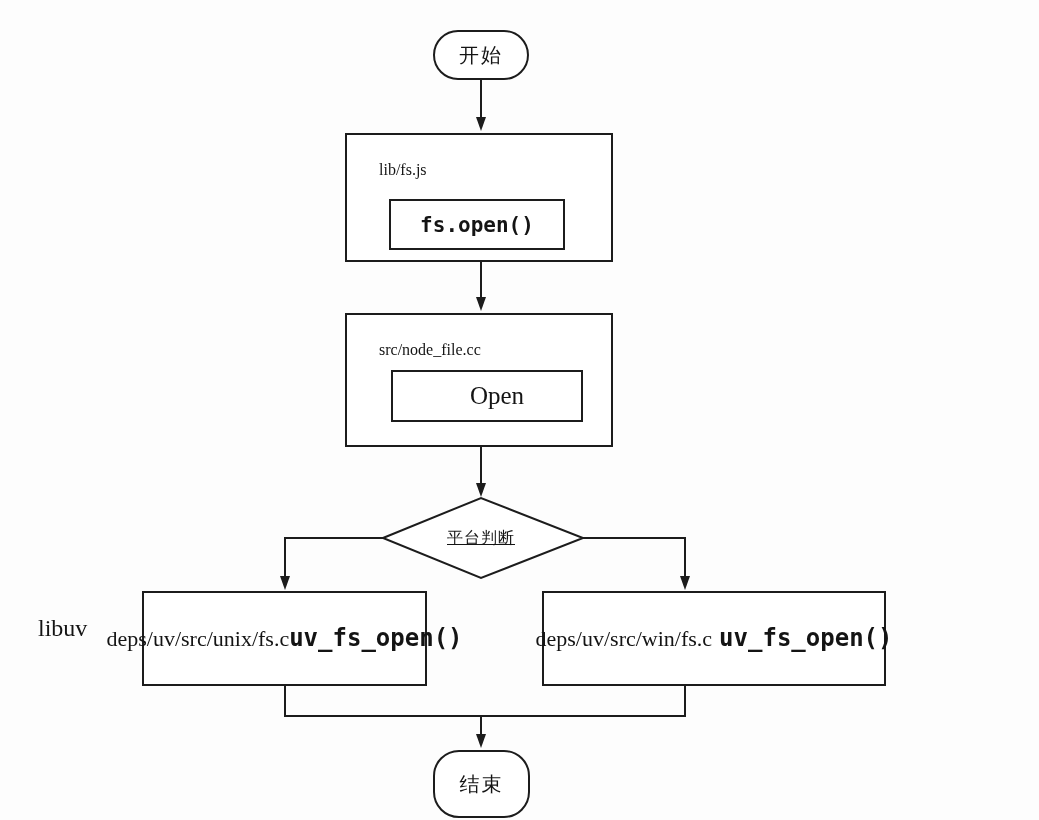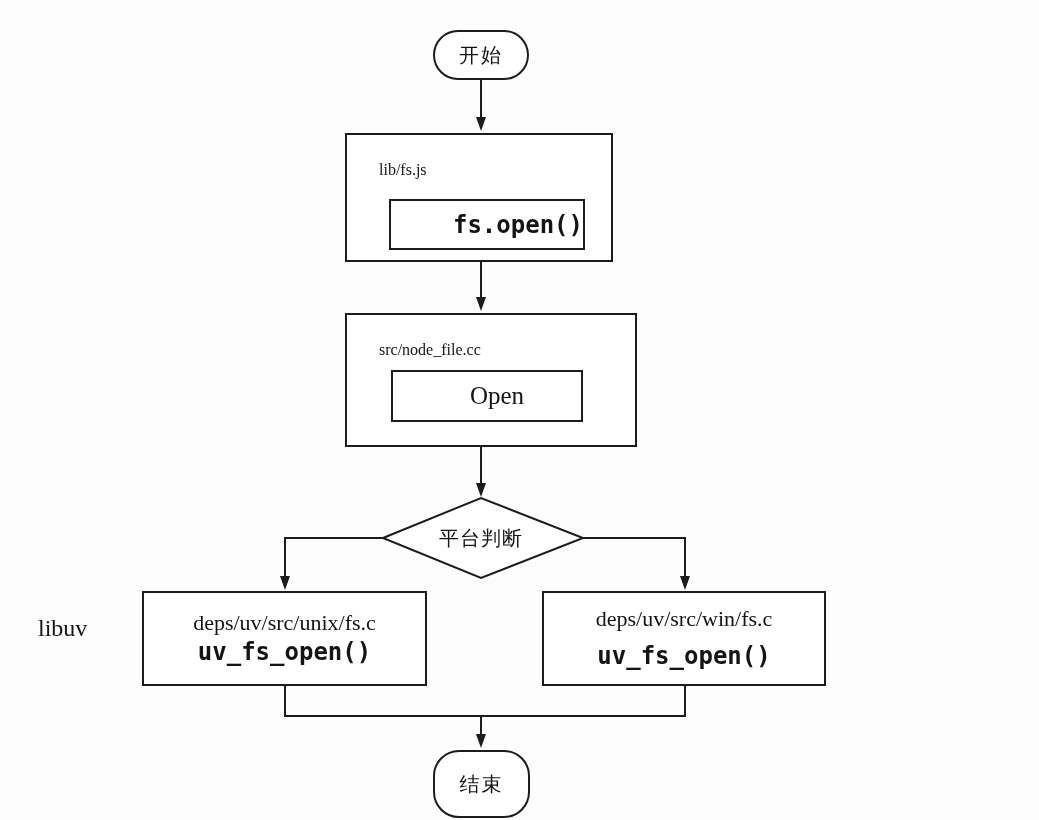--- a/index.html
+++ b/index.html
@@ -60,45 +60,46 @@
     display: flex;
     align-items: center;
     justify-content: center;
   }
   .mono {
     font-family: "DejaVu Sans Mono", monospace;
     font-weight: 600;
   }
 
   .box-fsjs { left: 345px; top: 133px; width: 268px; height: 129px; }
-  .box-fsjs .inner-box { left: 42px; top: 64px; width: 196px; height: 51px; font-size: 24px; justify-content: flex-end; }
+  .box-fsjs .inner-box { left: 42px; top: 64px; width: 176px; height: 51px; font-size: 21px; }
 
-  .box-nodefile { left: 345px; top: 313px; width: 292px; height: 134px; }
+  .box-nodefile { left: 345px; top: 313px; width: 268px; height: 134px; }
   .box-nodefile .inner-box { left: 44px; top: 55px; width: 192px; height: 52px; font-size: 25px; padding-left: 20px; }
 
   .diamond-label {
     left: 391px; top: 523px; width: 180px; height: 30px;
     display: flex; align-items: center; justify-content: center;
-    font-size: 20px;
+    font-size: 16px;
     letter-spacing: 1px;
+    text-decoration: underline;
   }
 
   .leaf-box {
     border: 2px solid var(--stroke);
     background: #ffffff;
     display: flex;
-    flex-direction: column;
+    flex-direction: row;
     align-items: center;
     justify-content: center;
     text-align: center;
   }
   .leaf-box .leaf-path { font-size: 22px; line-height: 1.25; }
   .leaf-box .leaf-call { font-size: 24px; line-height: 1.35; }
   .box-unix { left: 142px; top: 591px; width: 285px; height: 95px; }
-  .box-win  { left: 542px; top: 591px; width: 284px; height: 95px; gap: 7px; }
+  .box-win  { left: 542px; top: 591px; width: 344px; height: 95px; gap: 7px; }
 
   .side-label {
     left: 38px; top: 613px; width: 84px; height: 30px;
     font-size: 24px;
     display: flex; align-items: center; justify-content: flex-start;
   }
 </style>
 </head>
 <body>
 

